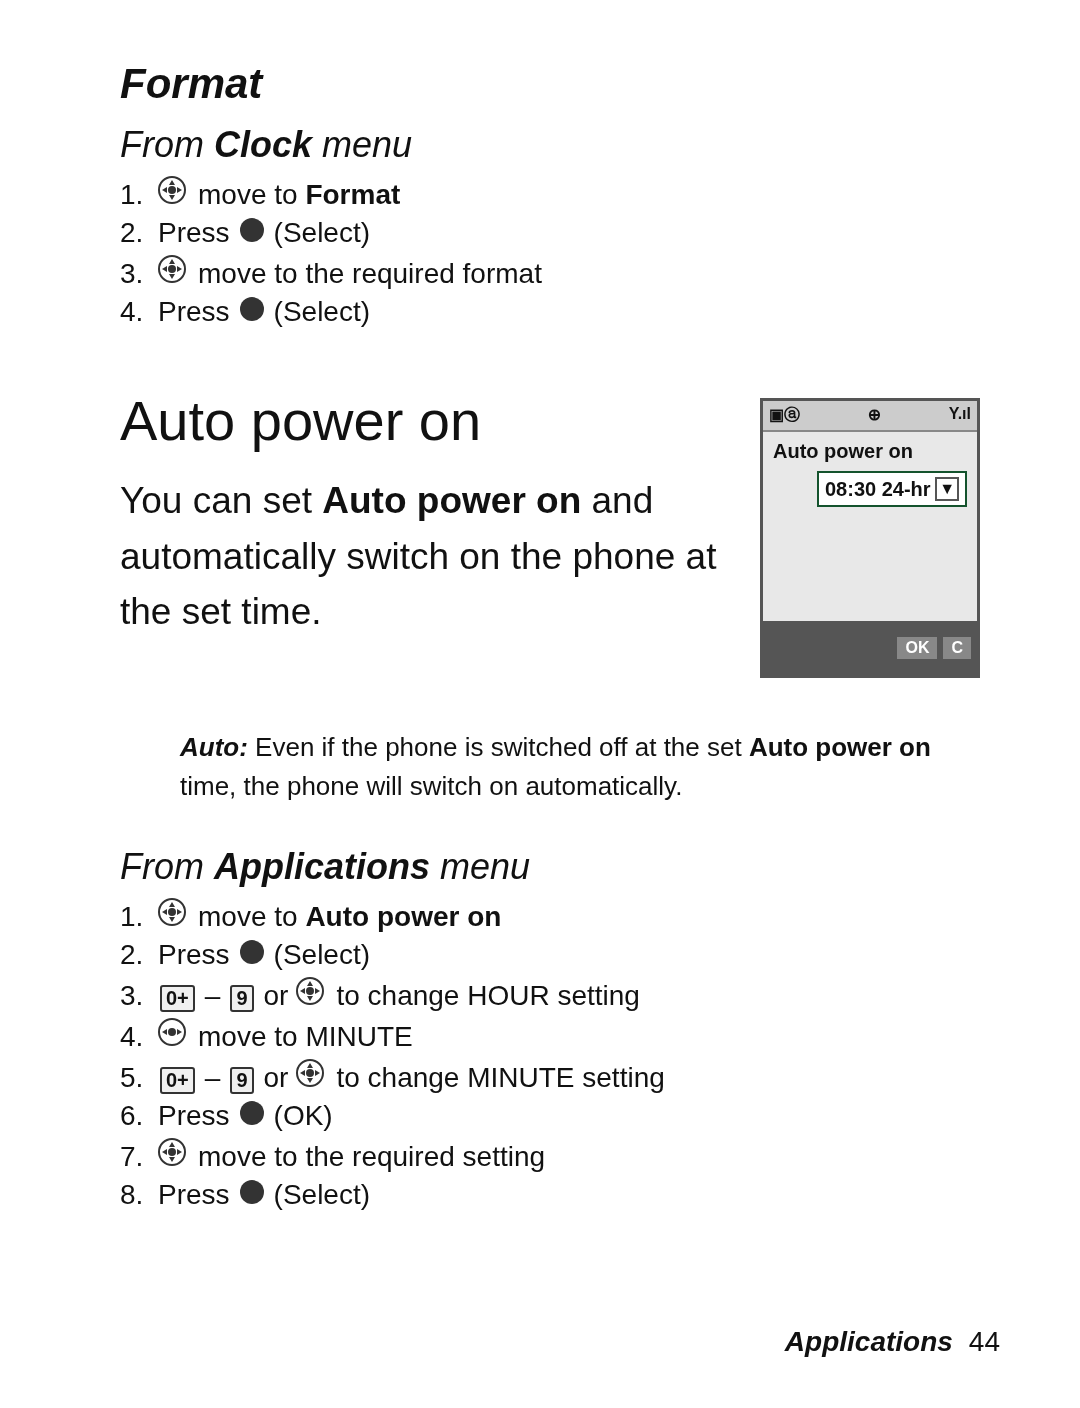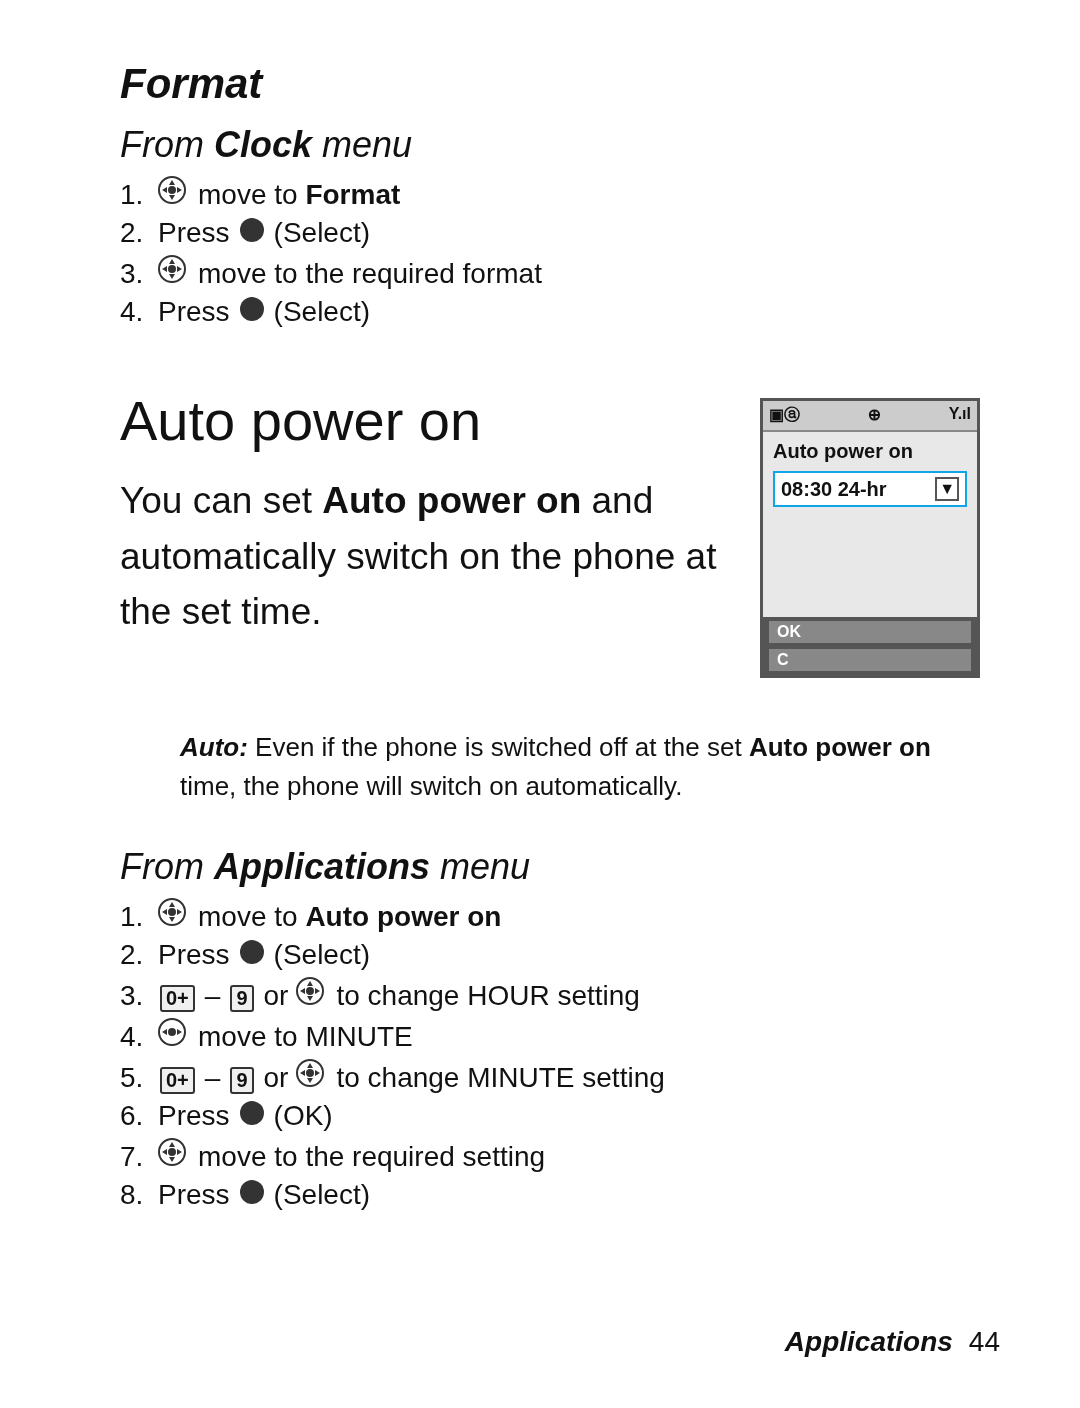--- a/index.html
+++ b/index.html
@@ -97,40 +97,40 @@
 
     .phone-title {
       font-size: 20px;
       font-weight: 700;
       margin-bottom: 8px;
     }
 
     .phone-time-row {
       display: flex;
       align-items: center;
-      border: 2px solid #0ea5e9;
+      border: 2px solid #14532d;
       padding: 4px 6px;
       background: #fff;
       font-size: 20px;
       font-weight: 700;
       margin-bottom: 8px;
       gap: 4px;
+      margin-left: 44px;
     }
 
     .phone-bottom-bar {
       position: absolute;
       bottom: 0;
       left: 0;
       right: 0;
       background: #555;
       display: flex;
       justify-content: flex-end;
-      padding: 4px 6px;
+      padding: 16px 6px;
       gap: 6px;
-      flex-direction: column;
     }
 
     .phone-btn {
       background: #888;
       color: #fff;
       font-size: 16px;
       font-weight: 700;
       padding: 2px 8px;
       border: none;
     }

